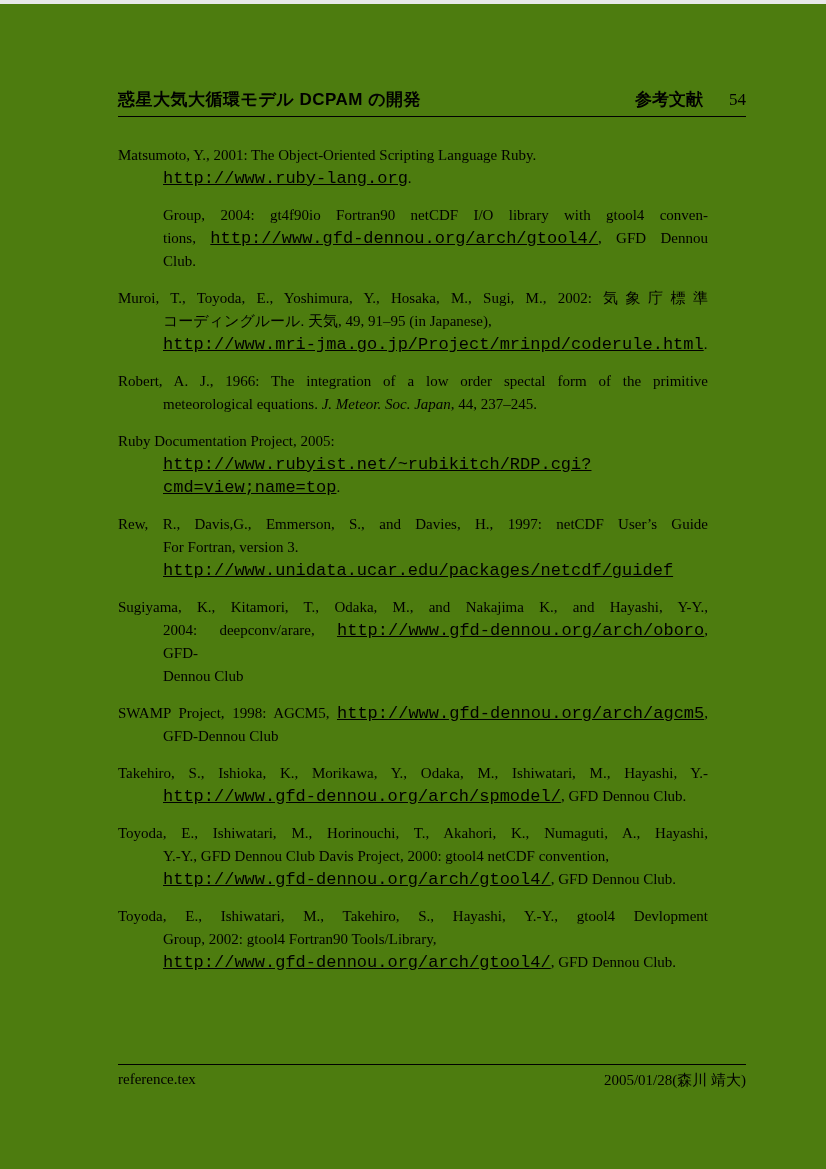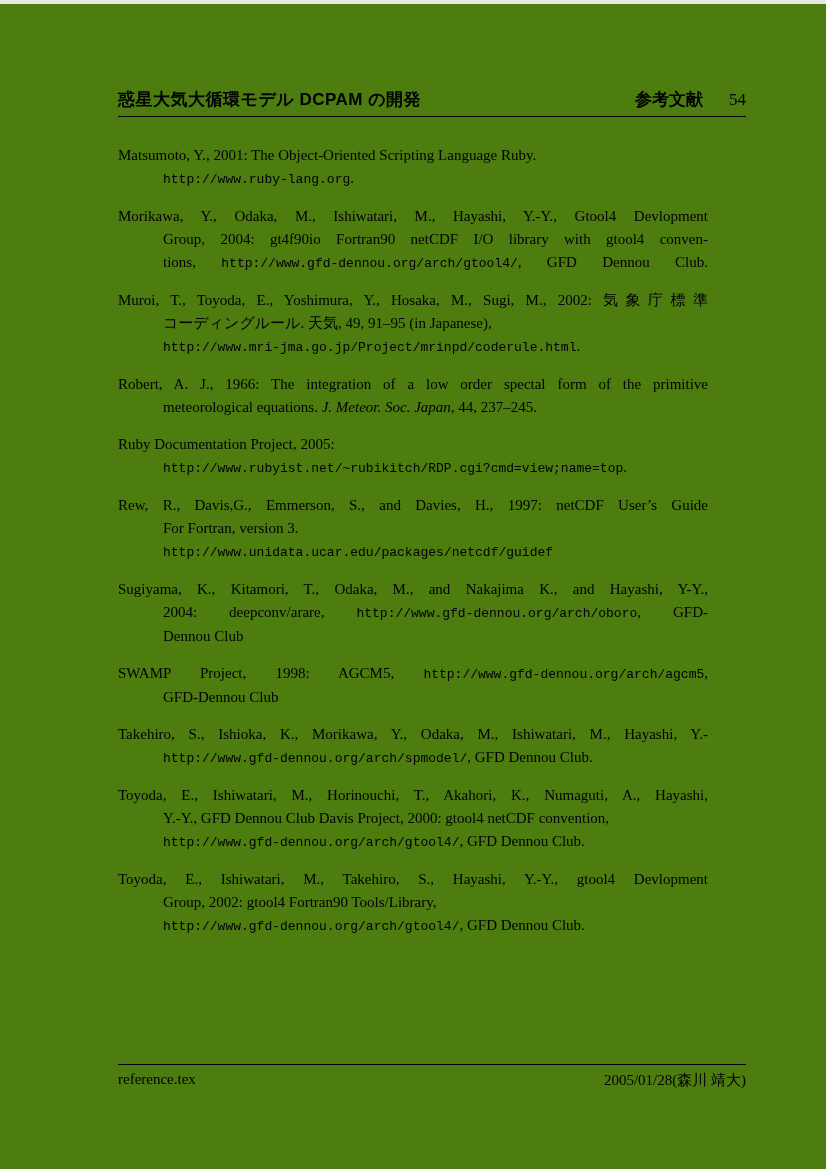--- a/index.html
+++ b/index.html
@@ -54,21 +54,22 @@
   .entry { margin-bottom: 14px; }
   .line { line-height: 23px; white-space: normal; }
   .line.cont { padding-left: 45px; }
   .line.fill {
     text-align: justify;
     text-align-last: justify;
     text-justify: inter-word;
   }
   .seg-mono {
     font-family: "Liberation Mono", "DejaVu Sans Mono", monospace;
-    font-size: 13px;
+    font-size: 17px;
+    text-decoration: underline;
   }
   .seg-bold { font-weight: normal; }
   .seg-italic { font-style: italic; }
   
   .page-footer {
     position: absolute;
     left: 118px;
     right: 118px;
     top: 1060px;
     border-top: 1px solid #000;
@@ -91,21 +92,20 @@
       <span class="page-number">54</span>
     </span>
   </div>
 
   <main class="references" id="ref-list">
       <div class="entry">
         <div class="line first"><span class="seg-roman">Matsumoto, Y., 2001: The Object-Oriented Scripting Language Ruby.</span></div>
         <div class="line cont"><span class="seg-mono">http://www.ruby-lang.org</span><span class="seg-roman">.</span></div>
       </div>
       <div class="entry">
-        <div class="line first fill"><span class="seg-roman">Morikawa, Y., Odaka, M., Ishiwatari, M., Hayashi, Y.-Y., Gtool4 Devlopment</span></div>
         <div class="line cont fill"><span class="seg-roman">Group, 2004: gt4f90io Fortran90 netCDF I/O library with gtool4 conven-</span></div>
         <div class="line cont fill"><span class="seg-roman">tions, </span><span class="seg-mono">http://www.gfd-dennou.org/arch/gtool4/</span><span class="seg-roman">, GFD Dennou Club.</span></div>
       </div>
       <div class="entry">
         <div class="line first fill"><span class="seg-roman">Muroi, T., Toyoda, E., Yoshimura, Y., Hosaka, M., Sugi, M., 2002: 気象庁標準</span></div>
         <div class="line cont"><span class="seg-roman">コーディングルール. 天気, </span><span class="seg-bold">49</span><span class="seg-roman">, 91–95 (in Japanese),</span></div>
         <div class="line cont"><span class="seg-mono">http://www.mri-jma.go.jp/Project/mrinpd/coderule.html</span><span class="seg-roman">.</span></div>
       </div>
       <div class="entry">
         <div class="line first fill"><span class="seg-roman">Robert, A. J., 1966: The integration of a low order spectal form of the primitive</span></div>

